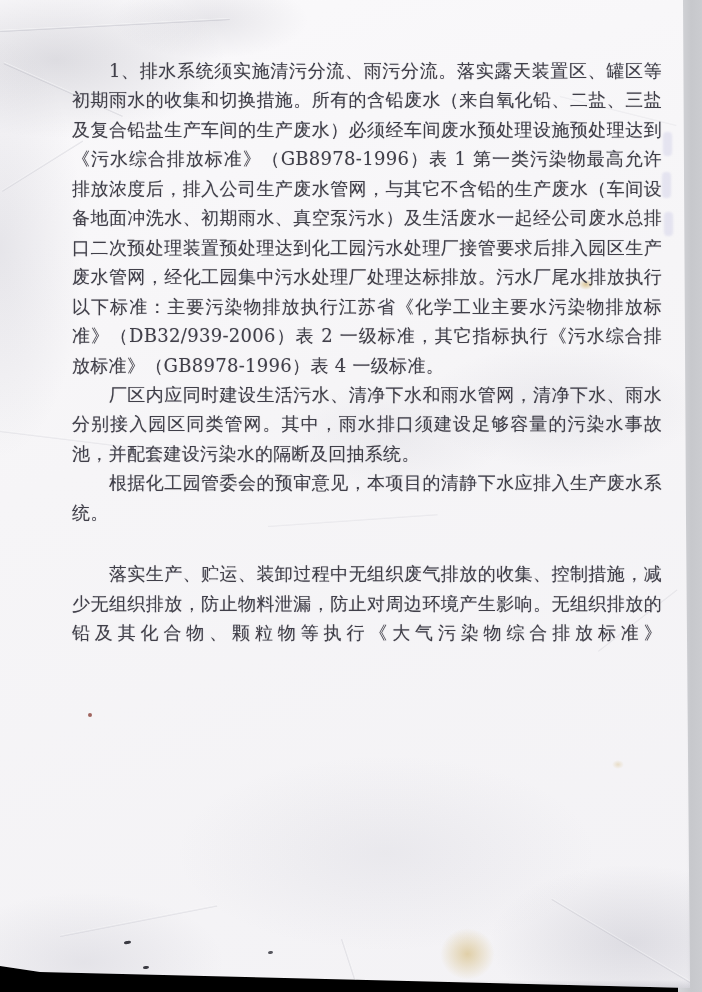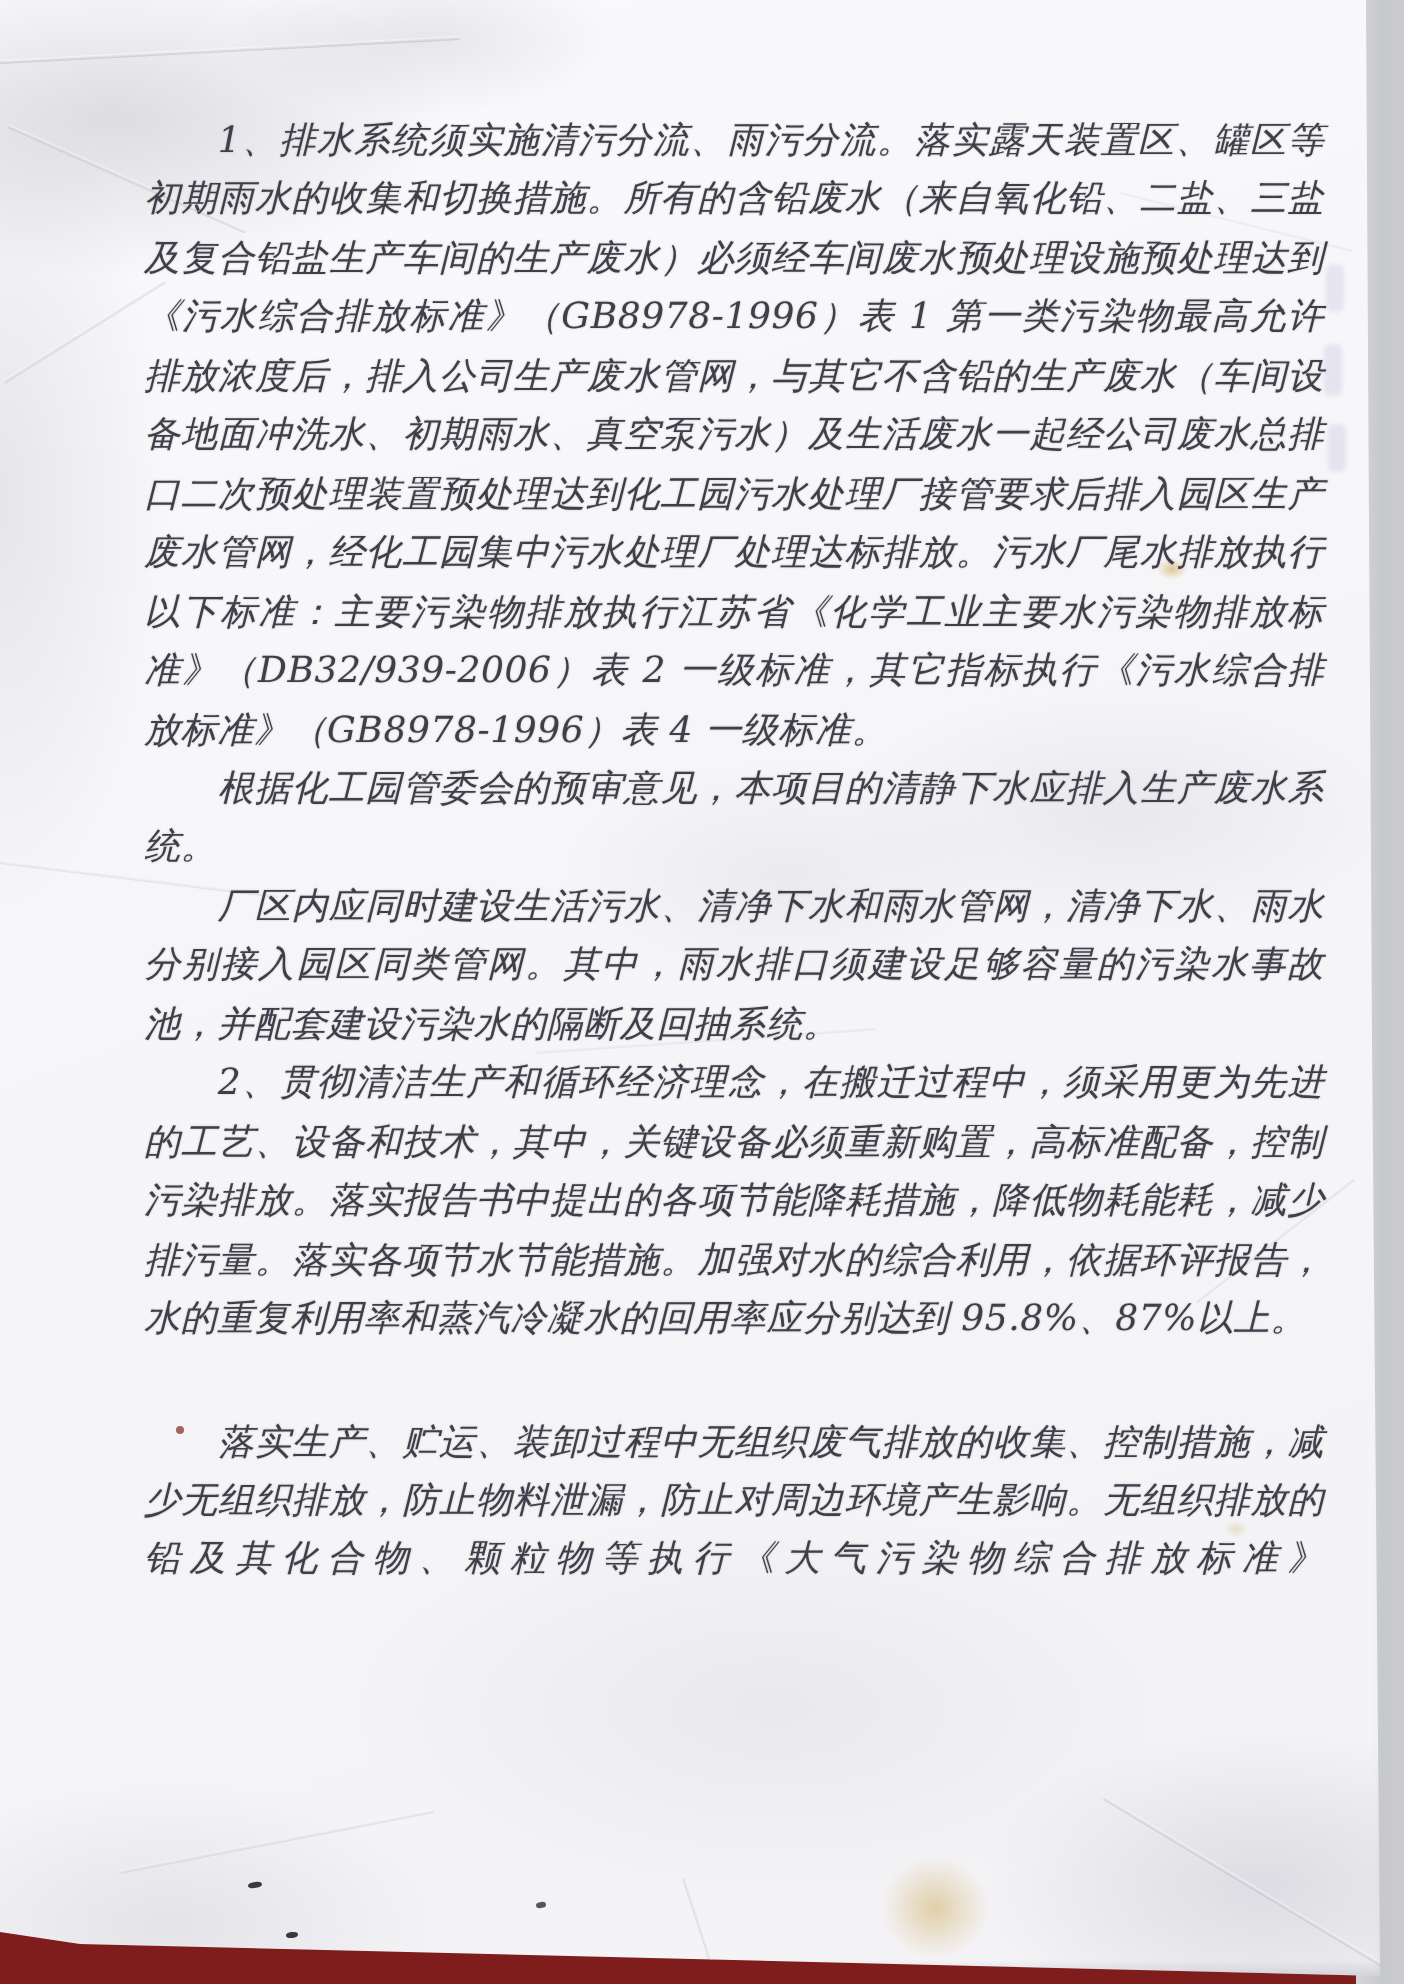--- a/index.html
+++ b/index.html
@@ -1,20 +1,19 @@
 <!DOCTYPE html>
 <html><head>
 <meta charset="utf-8">
 <style>
   html,body{margin:0;padding:0;background:#e8e8ea;}
   .canvas{
     position:relative;width:702px;height:992px;overflow:hidden;
-    background:#7f1d1d; 
+    background:#000000; 
     font-family:"DejaVu Serif","Liberation Serif",serif;
-    font-style:italic;
   }
   
   .scan-band{
     position:absolute;top:0;right:0;width:24px;height:100%;
     background:linear-gradient(to right,#d5d6da 0%,#c7c8cc 55%,#cbccd0 100%);
   }
   
   .paper{
     position:absolute;left:0;top:0;width:702px;height:992px;
     clip-path:polygon(0 0,683px 0,686px 520px,690px 988px,40px 972px,0 966px);
@@ -87,20 +86,19 @@
     <div class="speck" style="left:143px;top:966px;width:6px;height:3px;transform:rotate(-6deg);"></div>
     <div class="speck" style="left:268px;top:951px;width:5px;height:3px;transform:rotate(-10deg);opacity:.85;"></div>
     <div class="speck-red" style="left:88px;top:713px;width:4px;height:4px;opacity:.8;"></div>
 
     <div class="ghost-ink" style="left:663px;top:132px;height:24px;"></div>
     <div class="ghost-ink" style="left:662px;top:172px;height:26px;"></div>
     <div class="ghost-ink" style="left:664px;top:212px;height:24px;"></div>
 
     <div class="doc-text">
       <p>1、排水系统须实施清污分流、雨污分流。落实露天装置区、罐区等初期雨水的收集和切换措施。所有的含铅废水（来自氧化铅、二盐、三盐及复合铅盐生产车间的生产废水）必须经车间废水预处理设施预处理达到《污水综合排放标准》（GB8978-1996）表 1 第一类污染物最高允许排放浓度后，排入公司生产废水管网，与其它不含铅的生产废水（车间设备地面冲洗水、初期雨水、真空泵污水）及生活废水一起经公司废水总排口二次预处理装置预处理达到化工园污水处理厂接管要求后排入园区生产废水管网，经化工园集中污水处理厂处理达标排放。污水厂尾水排放执行以下标准：主要污染物排放执行江苏省《化学工业主要水污染物排放标准》（DB32/939-2006）表 2 一级标准，其它指标执行《污水综合排放标准》（GB8978-1996）表 4 一级标准。</p>
+      <p>厂区内应同时建设生活污水、清净下水和雨水管网，清净下水、雨水分别接入园区同类管网。其中，雨水排口须建设足够容量的污染水事故池，并配套建设污染水的隔断及回抽系统。</p>
       <p>根据化工园管委会的预审意见，本项目的清静下水应排入生产废水系统。</p>
-      <p>厂区内应同时建设生活污水、清净下水和雨水管网，清净下水、雨水分别接入园区同类管网。其中，雨水排口须建设足够容量的污染水事故池，并配套建设污染水的隔断及回抽系统。</p>
-      <p>2、贯彻清洁生产和循环经济理念，在搬迁过程中，须采用更为先进的工艺、设备和技术，其中，关键设备必须重新购置，高标准配备，控制污染排放。落实报告书中提出的各项节能降耗措施，降低物耗能耗，减少排污量。落实各项节水节能措施。加强对水的综合利用，依据环评报告，水的重复利用率和蒸汽冷凝水的回用率应分别达到 95.8%、87%以上。</p>
       <p class="stretch-last">落实生产、贮运、装卸过程中无组织废气排放的收集、控制措施，减少无组织排放，防止物料泄漏，防止对周边环境产生影响。无组织排放的铅及其化合物、颗粒物等执行《大气污染物综合排放标准》</p>
     </div>
 
   </div>
 </div>
 
 </body></html>

